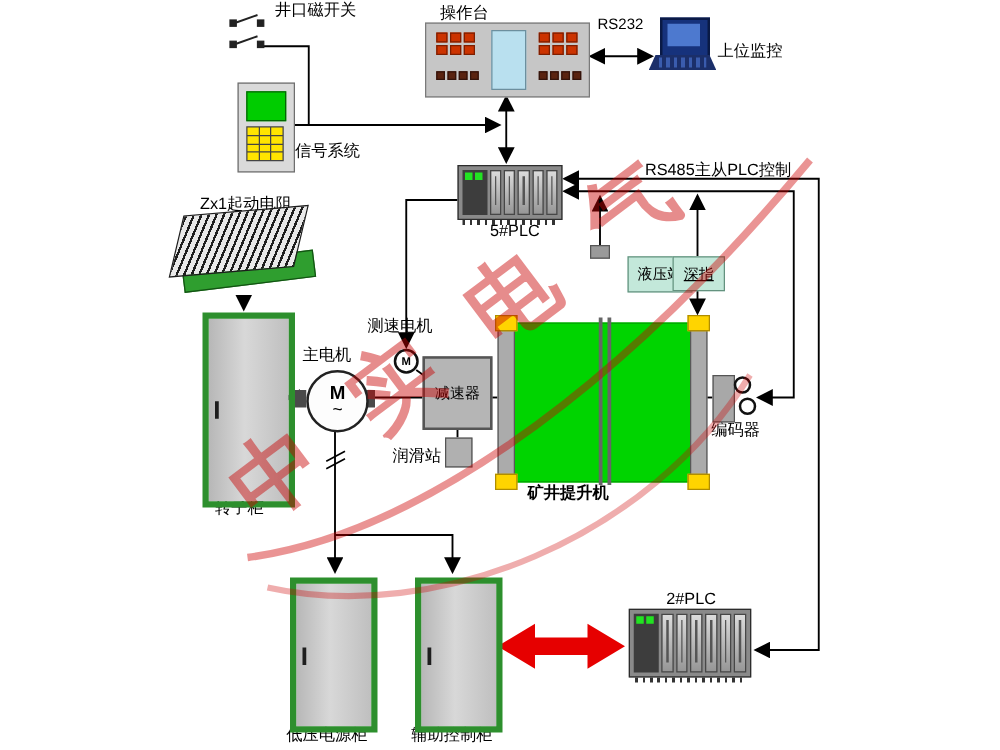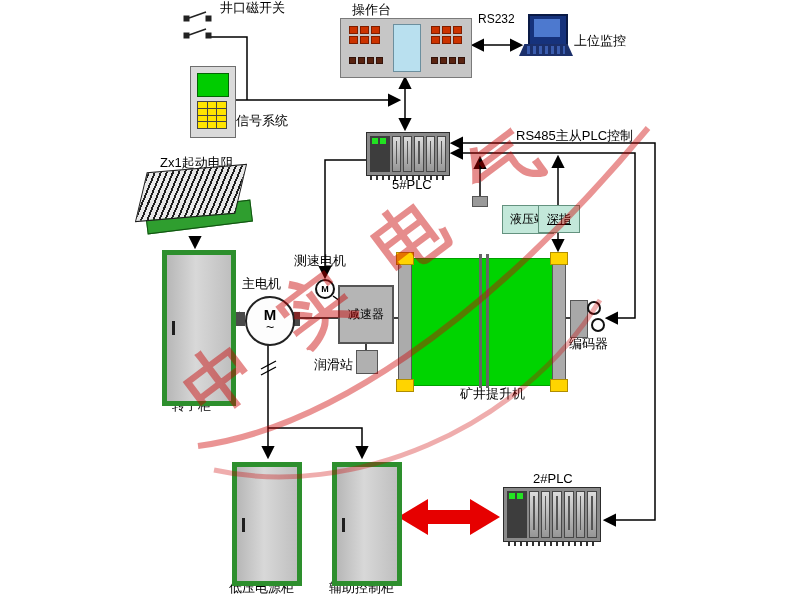--- a/index.html
+++ b/index.html
@@ -123,21 +123,21 @@
   <div class="lbl" style="left:352px;top:3px;text-align:right;">操作台</div>
   <div class="lbl small" style="left:478px;top:13px;">RS232</div>
   <div class="lbl" style="left:574px;top:34px;text-align:right;">上位监控</div>
   <div class="lbl" style="left:236px;top:114px;">信号系统</div>
   <div class="lbl" style="left:160px;top:156px;">Zx1起动电阻</div>
   <div class="lbl" style="left:392px;top:178px;">5#PLC</div>
   <div class="lbl" style="left:516px;top:129px;">RS485主从PLC控制</div>
   <div class="lbl" style="left:294px;top:254px;">测速电机</div>
   <div class="lbl" style="left:242px;top:277px;text-align:right;">主电机</div>
   <div class="lbl" style="left:314px;top:358px;">润滑站</div>
-  <div class="lbl" style="left:460px;top:387px;">矿井提升机</div>
+  <div class="lbl" style="left:422px;top:387px;font-weight:bold;">矿井提升机</div>
   <div class="lbl" style="left:569px;top:337px;">编码器</div>
   <div class="lbl" style="left:172px;top:399px;">转子柜</div>
   <div class="lbl" style="left:229px;top:581px;">低压电源柜</div>
   <div class="lbl" style="left:329px;top:581px;">辅助控制柜</div>
   <div class="lbl" style="left:533px;top:472px;">2#PLC</div>
 
   <div class="abs comp console">
     <div class="console-screen"></div>
     <div class="kgrid" style="left:8px;top:7px;">
         <i></i>

